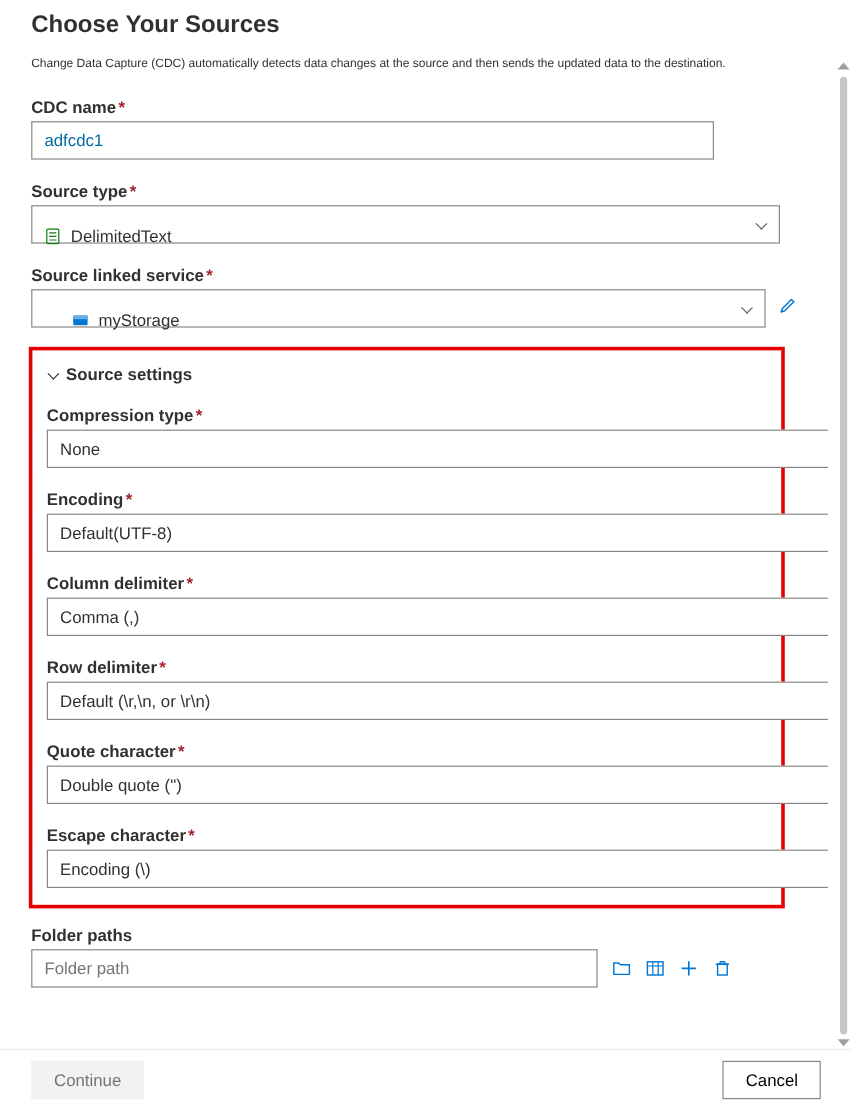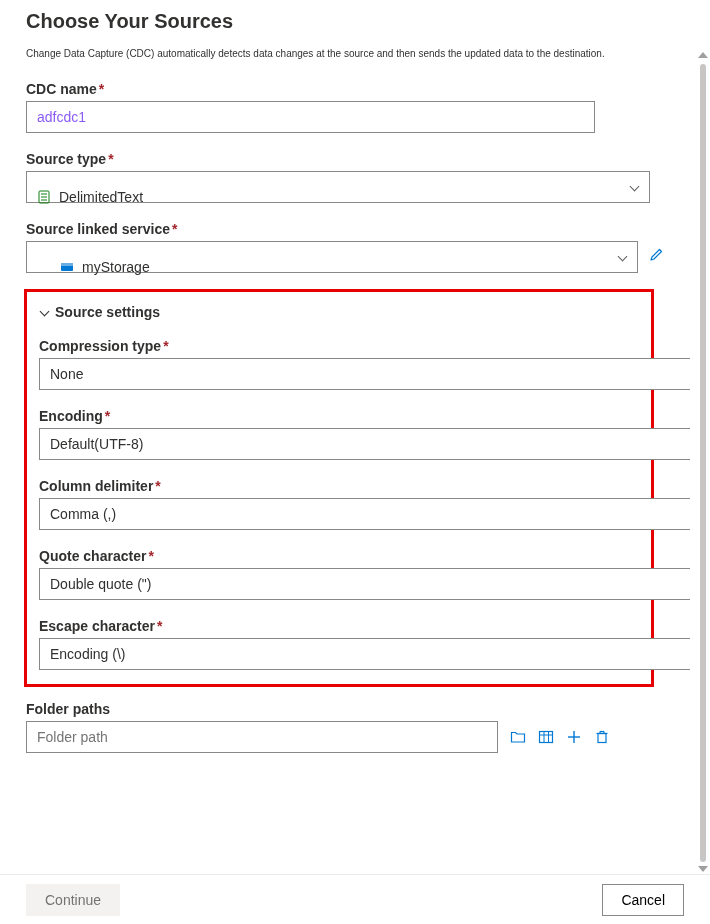--- a/index.html
+++ b/index.html
@@ -40,21 +40,21 @@
     color: #323130;
     margin-bottom: 4px;
   }
   .req { color: #a4262c; margin-left: 2px; }
   .text-input {
     width: 569px;
     height: 32px;
     padding: 0 10px;
     border: 1px solid #8a8886;
     font: inherit;
-    color: #8b5cf6;
+    color: #0369a1;
     background: #fff;
   }
   .dropdown {
     width: 624px;
     height: 32px;
     border: 1px solid #8a8886;
     background: #fff;
     padding: 0 10px;
     display: flex;
     align-items: center;
@@ -280,20 +280,29 @@
     <div class="field">
       <label class="field-label">
         <span>Column delimiter</span><span class="req">*</span>
       </label>
       <div class="dropdown">
         <span>Comma (,)</span>
         <span class="chevron-down"></span>
       </div>
     </div>
 
+    <div class="field">
+      <label class="field-label">
+        <span>Row delimiter</span><span class="req">*</span>
+      </label>
+      <div class="dropdown">
+        <span>Default (\r,\n, or \r\n)</span>
+        <span class="chevron-down"></span>
+      </div>
+    </div>
 
     <div class="field">
       <label class="field-label">
         <span>Quote character</span><span class="req">*</span>
       </label>
       <div class="dropdown">
         <span>Double quote (")</span>
         <span class="chevron-down"></span>
       </div>
     </div>

